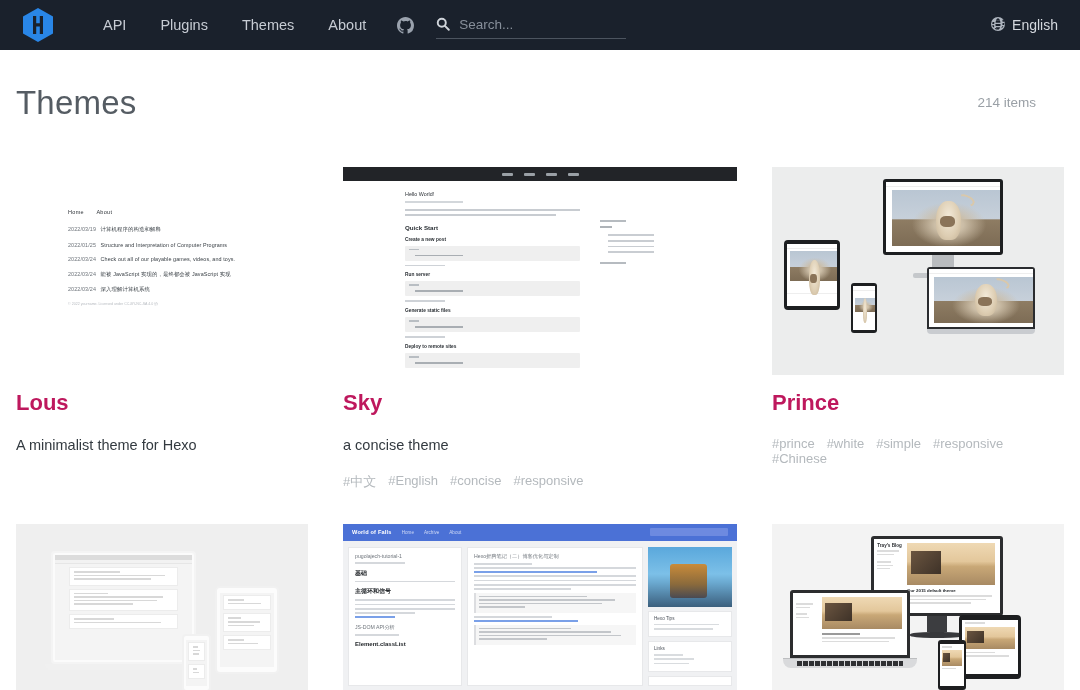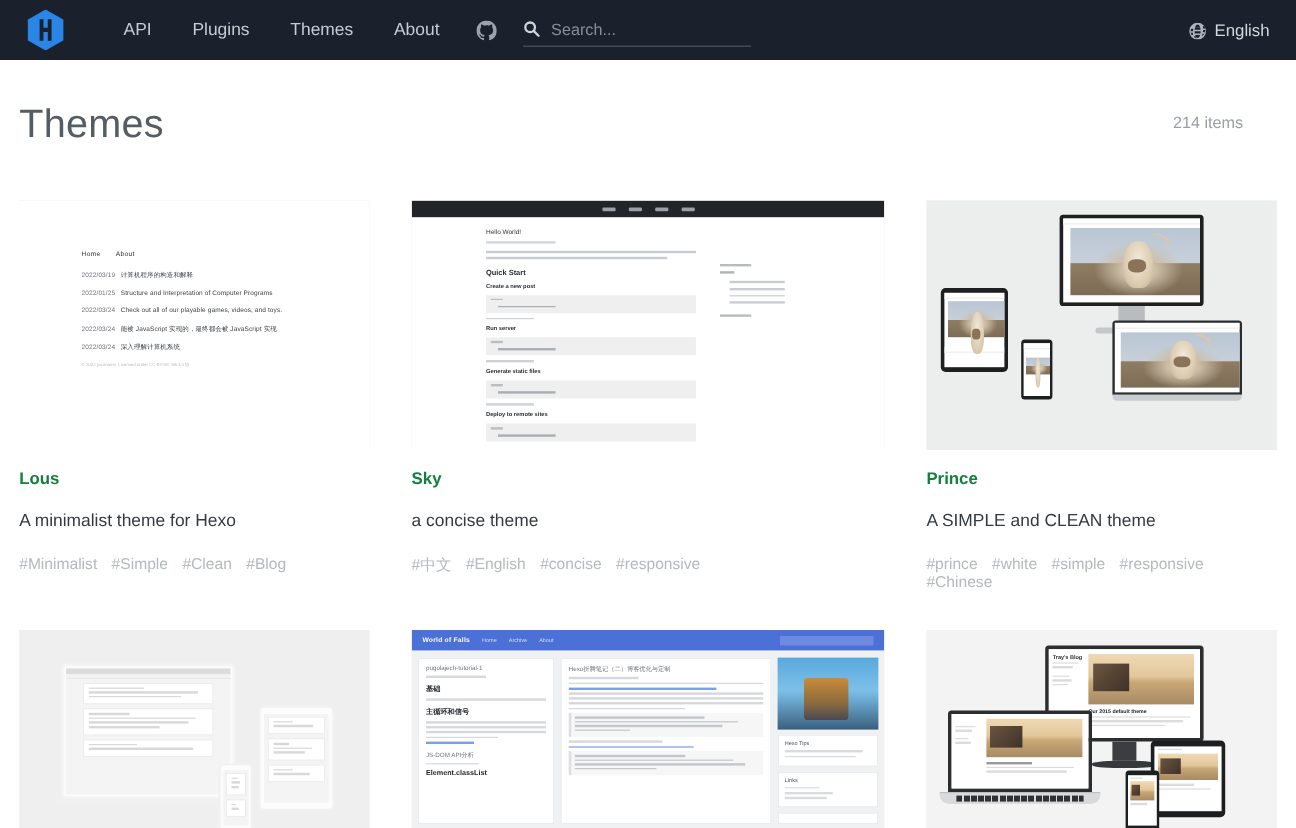--- a/index.html
+++ b/index.html
@@ -76,21 +76,21 @@
     font-size: 13.5px;
     font-family: "Liberation Sans", sans-serif;
     width: 150px;
     padding: 0;
   }
   .hdr-search-input::placeholder { color: #878f9a; }
 
   .lang-wrap {
     margin-left: auto;
     display: flex;
-    align-items: flex-end;
+    align-items: flex-start;
     color: #d4d8de;
     font-size: 14px;
     cursor: pointer;
     gap: 7px;
     padding-left: 24px;
   }
   .globe-icon { display: flex; align-items: center; color: #aeb5bf; }
 
   
   .page-wrap {
@@ -147,22 +147,22 @@
   }
   .card { }
   .thumb {
     width: 100%;
     height: 208px;
     overflow: hidden;
     background: #f2f2f2;
     position: relative;
   }
   .card-title {
-    color: #15803d;
-    font-size: 14px;
+    color: #be185d;
+    font-size: 22px;
     font-weight: bold;
     margin: 14px 0 0 0;
     cursor: pointer;
     line-height: 1.3;
   }
   .card-desc {
     color: #333a40;
     font-size: 14.5px;
     margin-top: 17px;
     line-height: 1.4;
@@ -440,26 +440,20 @@
             <div class="lous-line">
               <span class="lous-date">2022/03/24</span>
               <span>深入理解计算机系统</span>
             </div>
             <div class="lous-foot">© 2022 yourname. Licensed under CC-BY-NC-SA 4.0 协</div>
           </div>
         </div>
       </div>
       <div class="card-title">Lous</div>
       <div class="card-desc">A minimalist theme for Hexo</div>
-      <div class="card-tags">
-        <span class="tag">#Minimalist</span>
-        <span class="tag">#Simple</span>
-        <span class="tag">#Clean</span>
-        <span class="tag">#Blog</span>
-      </div>
     </div>
 
     <div class="card">
       <div class="thumb">
         <div class="sky-thumb">
           <div class="sky-topbar">
             <i></i>
             <i></i>
             <i></i>
             <i></i>
@@ -556,21 +550,20 @@
                 <div class="mini-nav"></div>
                 <div class="mini-photo cat-bg" style="height:14px;margin:7px 2px 0;">
                   <div class="cat-body"></div>
                 </div>
               </div>
             </div>
           </div>
         </div>
       </div>
       <div class="card-title">Prince</div>
-      <div class="card-desc">A SIMPLE and CLEAN theme</div>
       <div class="card-tags">
         <span class="tag">#prince</span>
         <span class="tag">#white</span>
         <span class="tag">#simple</span>
         <span class="tag">#responsive</span>
         <span class="tag">#Chinese</span>
       </div>
     </div>
 
     <div class="card">

